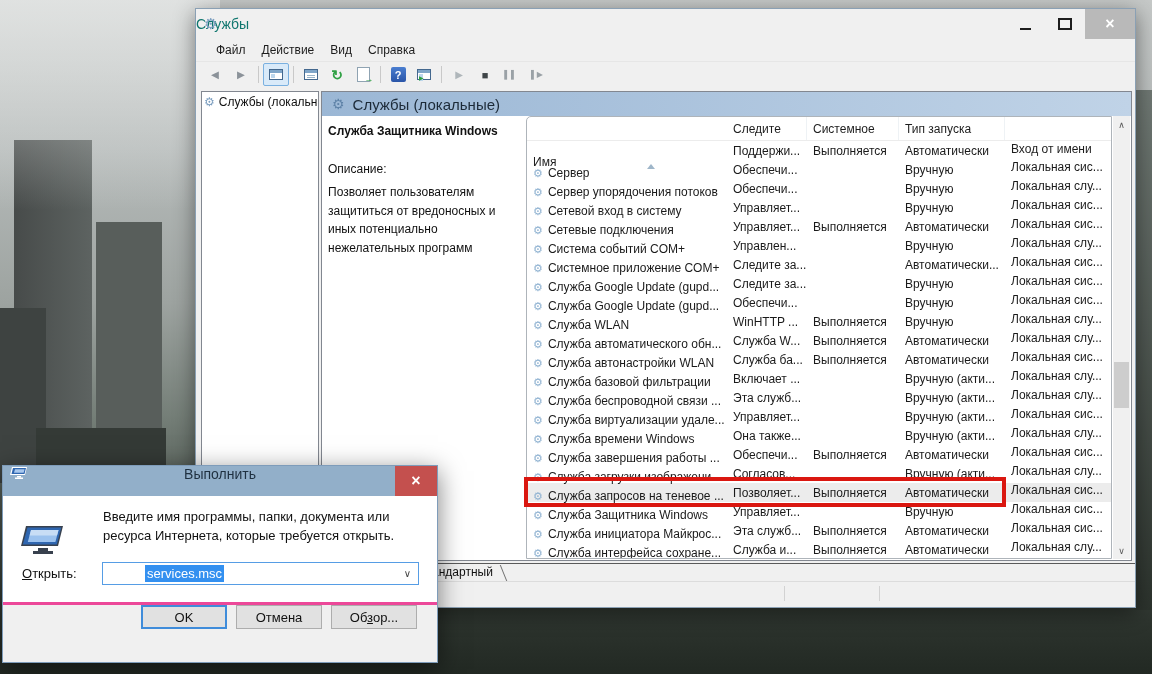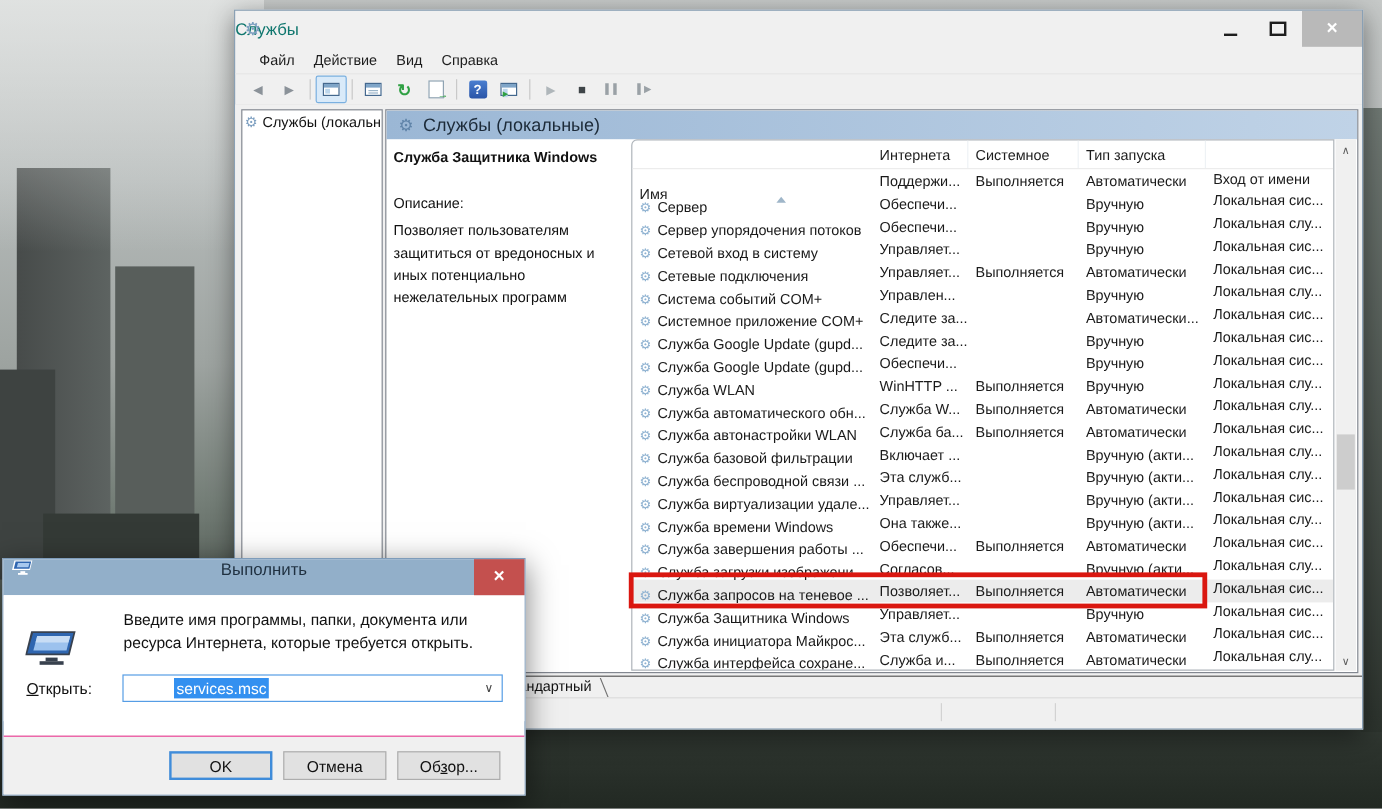--- a/index.html
+++ b/index.html
@@ -122,22 +122,22 @@
     align-items:center;justify-content:center;font-size:16px;font-weight:bold;position:relative;z-index:2;}
   .rd-body{position:relative;height:105px;background:#fff;}
   .rd-big-icon{position:absolute;left:18px;top:28px;}
   .rd-msg{position:absolute;left:100px;top:12px;width:322px;font-size:13px;color:#111;line-height:1.45;}
   .rd-open-row{position:absolute;left:19px;top:66px;right:18px;display:flex;align-items:center;}
   .rd-open-label{font-size:13px;width:80px;color:#111;}
   .rd-combo{flex:1;height:23px;border:1px solid #569de5;background:#fff;display:flex;align-items:center;
     box-sizing:border-box;padding-left:2px;}
   .rd-combo-text{background:#3390f0;color:#fff;font-size:13px;padding:1px 2px;margin-left:40px;}
   .rd-combo-chevron{margin-left:auto;color:#444;font-size:10px;padding-right:7px;}
-  .rd-footer{position:absolute;left:0;right:0;bottom:0;height:49px;background:#f0f0f0;border-top:1px solid #ec4899;
-    display:flex;align-items:center;justify-content:flex-end;gap:9px;padding-right:20px;box-sizing:border-box;}
+  .rd-footer{position:absolute;left:0;right:0;bottom:0;height:60px;background:#f0f0f0;border-top:3px solid #ec4899;
+    display:flex;justify-content:flex-end;gap:9px;padding-right:20px;box-sizing:border-box;}
   .rd-btn{width:86px;height:24px;background:#e1e1e1;border:1px solid #adadad;font-size:13px;color:#111;
     font-family:inherit;box-sizing:border-box;}
   .rd-btn.default{border:2px solid #3f8cda;}
 </style>
 </head>
 <body>
 
 <div class="screen">
   <div class="desktop-bg"></div>
   <div class="bldg b1"></div>
@@ -227,21 +227,21 @@
 
         <div class="desc-block">
           <div class="svc-name">Служба Защитника Windows</div>
           <div class="desc-label">Описание:</div>
           <div class="desc-text">Позволяет пользователям защититься от вредоносных и иных потенциально нежелательных программ</div>
         </div>
 
         <div class="list-panel">
           <div class="list-header" id="list-header">
               <span class="hcell c-name">Имя</span>
-              <span class="hcell c-desc">Интернета</span>
+              <span class="hcell c-desc">Следите</span>
               <span class="hcell c-status">Системное</span>
               <span class="hcell c-startup">Тип запуска</span>
               <span class="hcell c-logon">Вход от имени</span>
             </div>
           <div id="rows">
               <div class="row">
                 <div class="cell c-name name-cell">
                   <span class="gear row-gear">⚙</span>
                   <span>Сервер</span>
                 </div>

